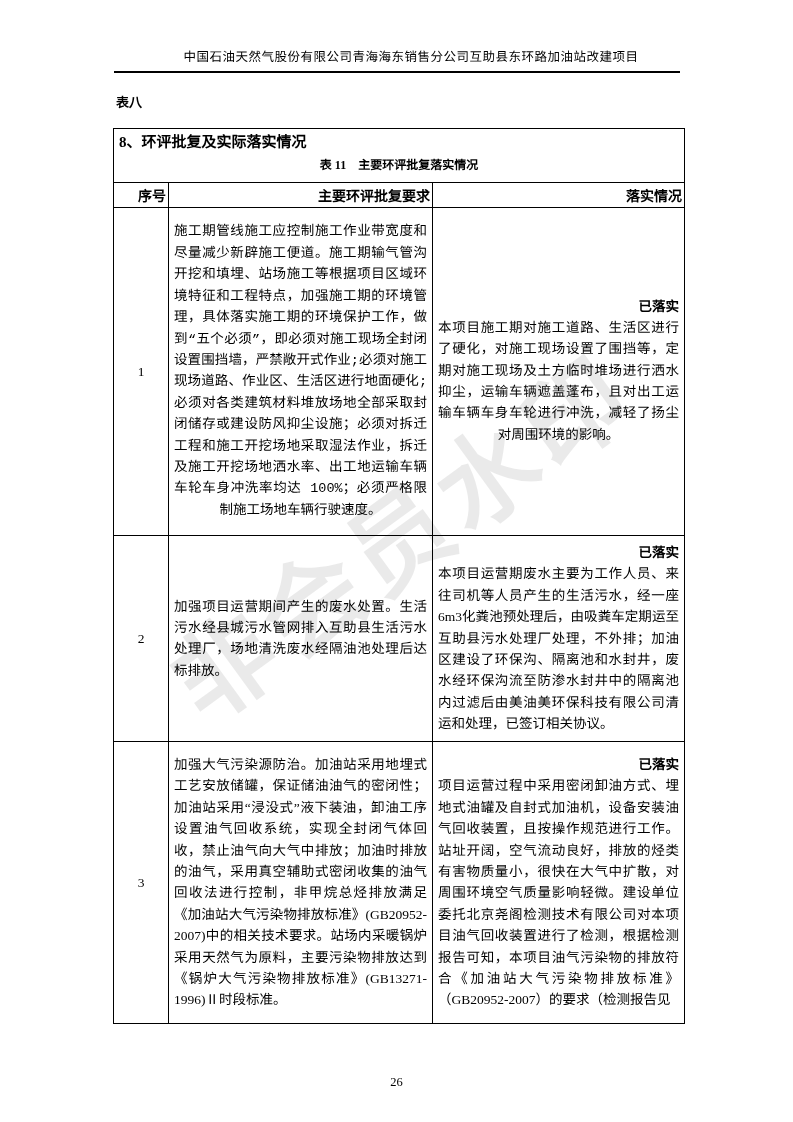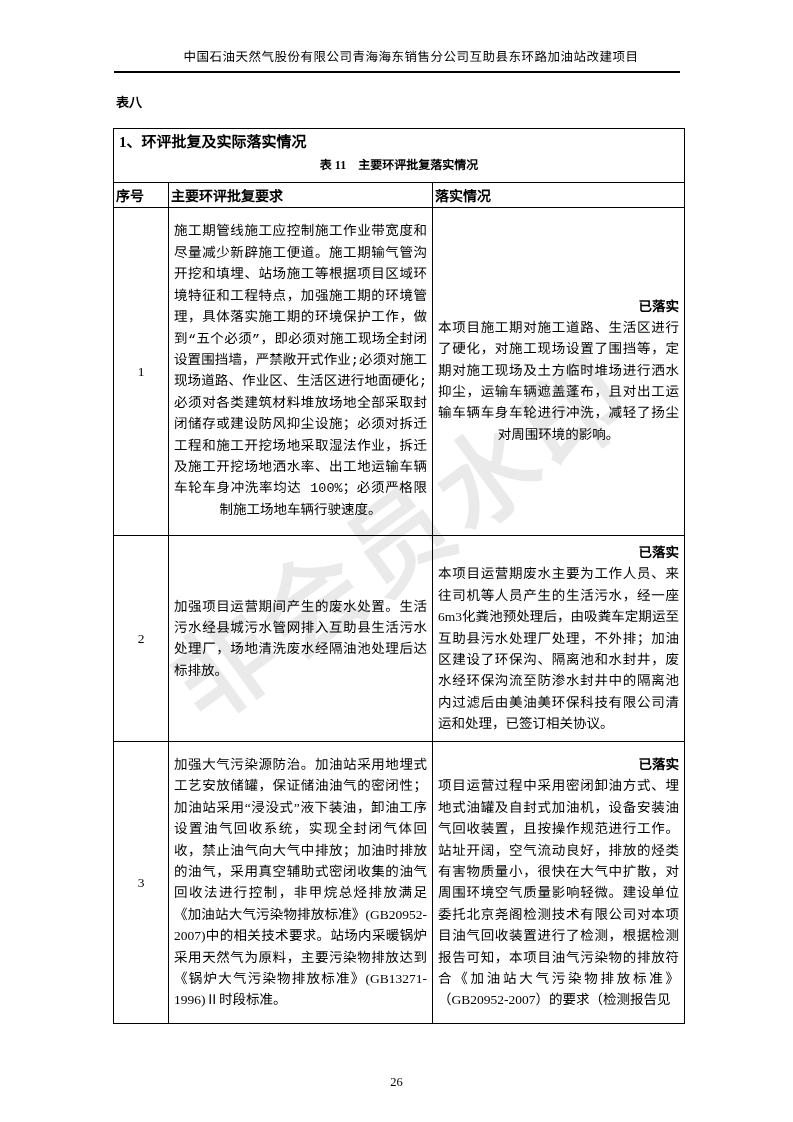--- a/index.html
+++ b/index.html
@@ -32,21 +32,21 @@
   
   .main-table {
     position:absolute; top:128px; left:113px; width:572px; z-index:1;
     border-collapse:collapse; table-layout:fixed;
   }
   .main-table, .main-table td, .main-table th { border:1.8px solid #000; }
   .title-cell { border-bottom:none !important; padding:5px 7px 2px 7px; }
   .table-title { font-size:15px; font-weight:bold; text-align:left; }
   .table-subtitle { font-size:12px; font-weight:bold; text-align:center; padding:2px 0 2px 0; }
   .main-table th {
-    font-size:14px; font-weight:bold; text-align:left;
+    font-size:14px; font-weight:bold; text-align:right;
     height:25px; padding:1px 2px; vertical-align:middle;
   }
   .main-table td {
     font-size:13.5px; line-height:21.4px; vertical-align:middle;
     padding:3px 5px;
   }
   .col-no  { width:55px; }
   .col-req { width:264px; }
   .cell-no { text-align:center; font-size:13px; }
   .para { text-align:justify; }
@@ -75,21 +75,21 @@
 
   <table class="main-table">
     <colgroup>
       <col class="col-no">
         <col class="col-req">
         <col>
     </colgroup>
     <tbody>
         <tr>
       <td colspan="3" class="title-cell">
-        <div class="table-title">1、环评批复及实际落实情况</div>
+        <div class="table-title">8、环评批复及实际落实情况</div>
         <div class="table-subtitle">表 11　主要环评批复落实情况</div>
       </td>
     </tr>
     <tr>
       <th>序号</th>
       <th>主要环评批复要求</th>
       <th>落实情况</th>
     </tr>
 
     <tr class="row-1">

